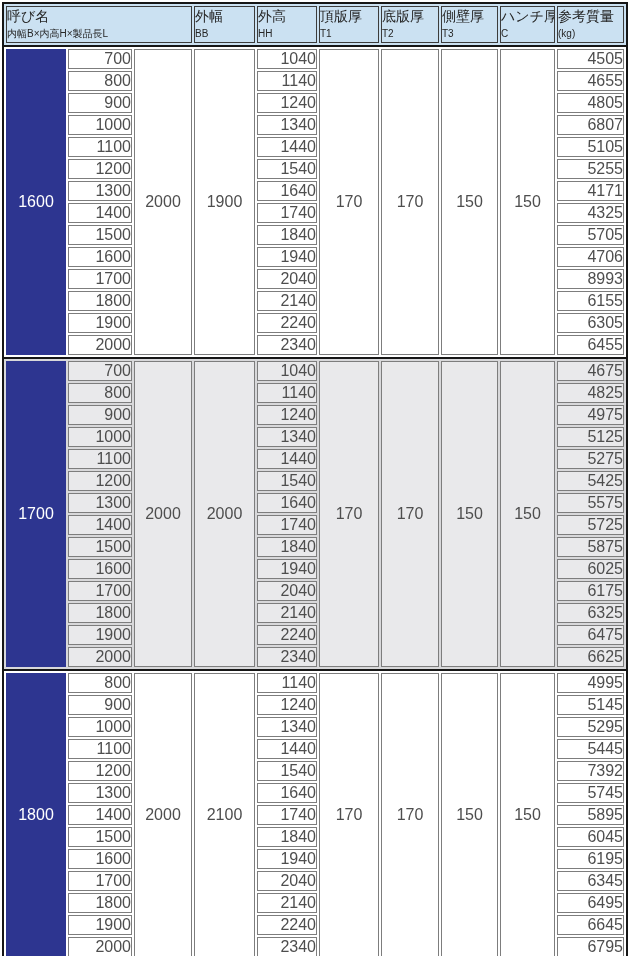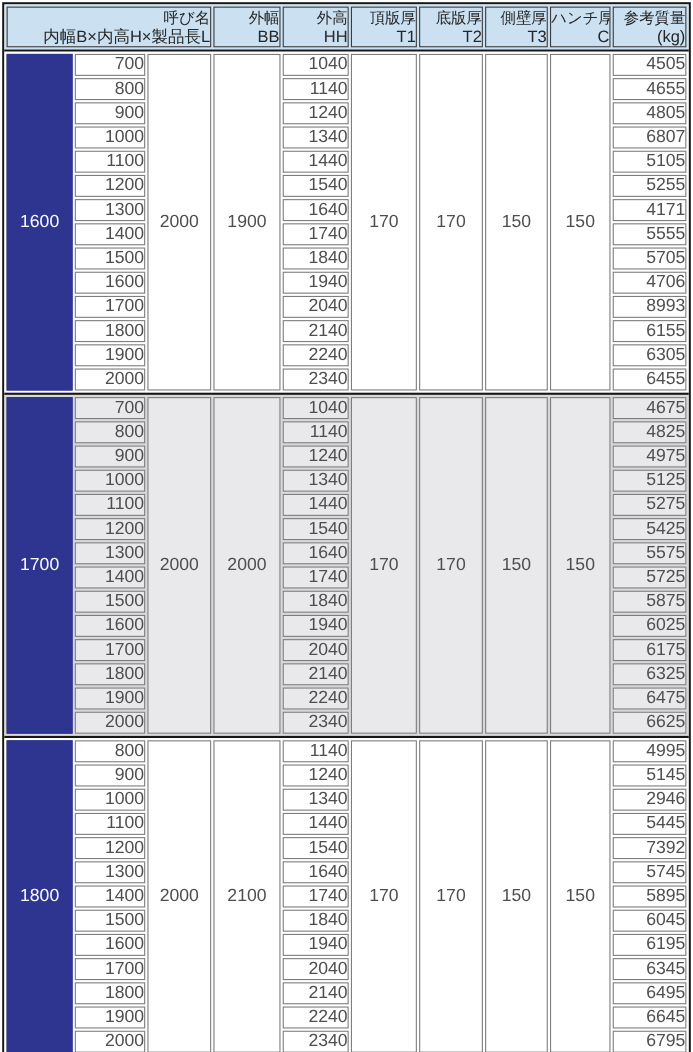--- a/index.html
+++ b/index.html
@@ -11,24 +11,24 @@
   table.tbl {
     width:100%; table-layout:fixed;
     border-collapse:separate; border-spacing:2px;
   }
   
   table.hdr { background:#cbe1f2; }
   table.hdr th {
     box-sizing:border-box; height:24px; padding:0;
     border:1px solid #3c3c3c; background:#cbe1f2;
     font-weight:normal; color:#262626; overflow:hidden; white-space:nowrap;
-    text-align:right; vertical-align:middle;
+    text-align:left; vertical-align:middle;
   }
   .hl1 { font-size:14px; line-height:18px; }
-  .hl2 { font-size:15px; line-height:17px; }
+  .hl2 { font-size:10px; line-height:17px; }
   .sep { height:2px; background:#161616; }
   
   table.grp td {
     box-sizing:border-box; height:19.8px; padding:0;
     border:1px solid #7d7d7d; font-size:16px; color:#4e4e4e;
     vertical-align:middle; overflow:hidden; white-space:nowrap;
   }
   td.num { text-align:right; padding-right:6px; }
   td.ctr { text-align:center; }
   table.g-white { background:#ffffff; }
@@ -148,21 +148,21 @@
             <td class="num">5255</td>
           </tr>
           <tr>
             <td class="num">1300</td>
             <td class="num">1640</td>
             <td class="num">4171</td>
           </tr>
           <tr>
             <td class="num">1400</td>
             <td class="num">1740</td>
-            <td class="num">5555</td>
+            <td class="num">4325</td>
           </tr>
           <tr>
             <td class="num">1500</td>
             <td class="num">1840</td>
             <td class="num">5705</td>
           </tr>
           <tr>
             <td class="num">1600</td>
             <td class="num">1940</td>
             <td class="num">4706</td>
@@ -311,21 +311,21 @@
             <td class="num">4995</td>
           </tr>
           <tr>
             <td class="num">900</td>
             <td class="num">1240</td>
             <td class="num">5145</td>
           </tr>
           <tr>
             <td class="num">1000</td>
             <td class="num">1340</td>
-            <td class="num">2946</td>
+            <td class="num">5295</td>
           </tr>
           <tr>
             <td class="num">1100</td>
             <td class="num">1440</td>
             <td class="num">5445</td>
           </tr>
           <tr>
             <td class="num">1200</td>
             <td class="num">1540</td>
             <td class="num">7392</td>

